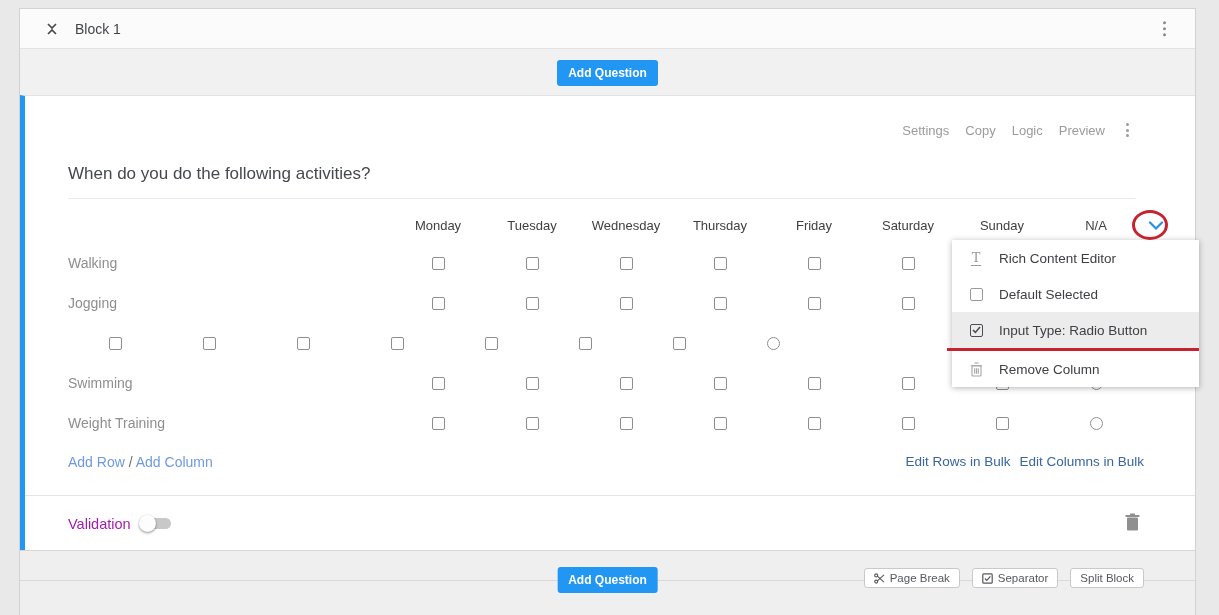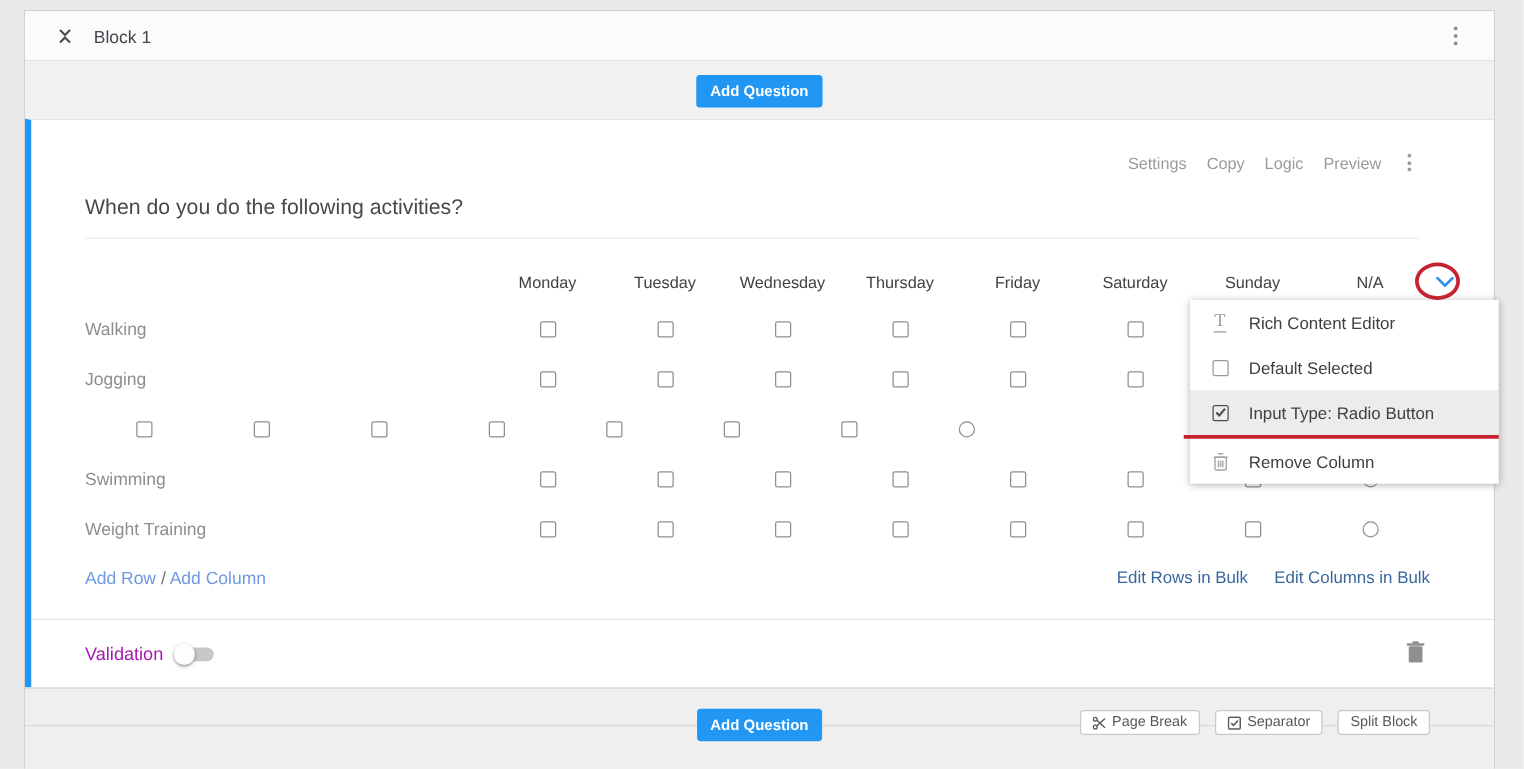--- a/index.html
+++ b/index.html
@@ -24,39 +24,39 @@
               border:none; border-radius:3px; padding:6px 11px; cursor:pointer;
               font-family:Liberation Sans, sans-serif; }
 
   
   .card { position:absolute; top:86px; left:0; right:0; height:455px; background:#fff;
           border-left:5px solid #2196f3; border-top:1px solid #e3e3e3; }
   .q-toolbar { position:absolute; top:24px; right:63px; display:flex; align-items:center; gap:16px;margin-left:28px; }
   .q-toolbar .t-link { font-size:13px; color:#9b9b9b; cursor:pointer; }
   .q-toolbar .kebab { position:static; transform:none; margin-left:2px; }
   .q-toolbar .kebab i { width:3px; height:3px; background:#9b9b9b; }
-  .q-title { position:absolute; top:60px; left:43px; right:60px; font-size:17px; color:#45484d;
+  .q-title { position:absolute; top:68px; left:43px; right:60px; font-size:17px; color:#45484d;
              padding-bottom:14px; border-bottom:1px solid #e4ebf3; cursor:text; }
 
   
   .matrix { position:absolute; top:112px; left:43px; }
   .m-row { display:flex; align-items:center; height:40px; }
   .m-head { height:35px; }
   .m-label { width:323px; font-size:14px; color:#8e8e8e; cursor:pointer; }
   .m-cell { width:94px; display:flex; justify-content:center; align-items:center; }
   .m-colhead { font-size:13px; color:#404040; cursor:pointer; }
   .m-chev { width:26px; display:flex; justify-content:center; align-items:center; cursor:pointer; }
   .cb { width:13px; height:13px; border:1px solid #8f8f8f; border-radius:2px; background:#fff; cursor:pointer; }
   .rb { width:13px; height:13px; border:1px solid #8f8f8f; border-radius:50%; background:#fff; cursor:pointer; }
 
   
   .links-left { position:absolute; top:358px; left:43px; font-size:14px; }
   .link-lt { color:#6f99e0; cursor:pointer; }
   .slash { color:#6b7076; }
-  .links-right { position:absolute; top:358px; right:51px; font-size:13.5px; display:flex; gap:21px; }
+  .links-right { position:absolute; top:358px; right:51px; font-size:13.5px; display:flex; gap:9px; }
   .link-dk { color:#38679e; cursor:pointer; }
 
   
   .validation { position:absolute; top:399px; left:0; right:0; height:56px; border-top:1px solid #e4e4e4;
                 display:flex; align-items:center; }
   .val-label { margin-left:43px; font-size:14.5px; color:#a21caf; }
   .toggle { margin-left:10px; position:relative; width:30px; height:11px; background:#c8c8c8;
             border-radius:6px; cursor:pointer; }
   .toggle .knob { position:absolute; left:-2px; top:-3px; width:17px; height:17px; border-radius:50%;
                   background:#fdfdfd; box-shadow:0 1px 2.5px rgba(0,0,0,.45); }

